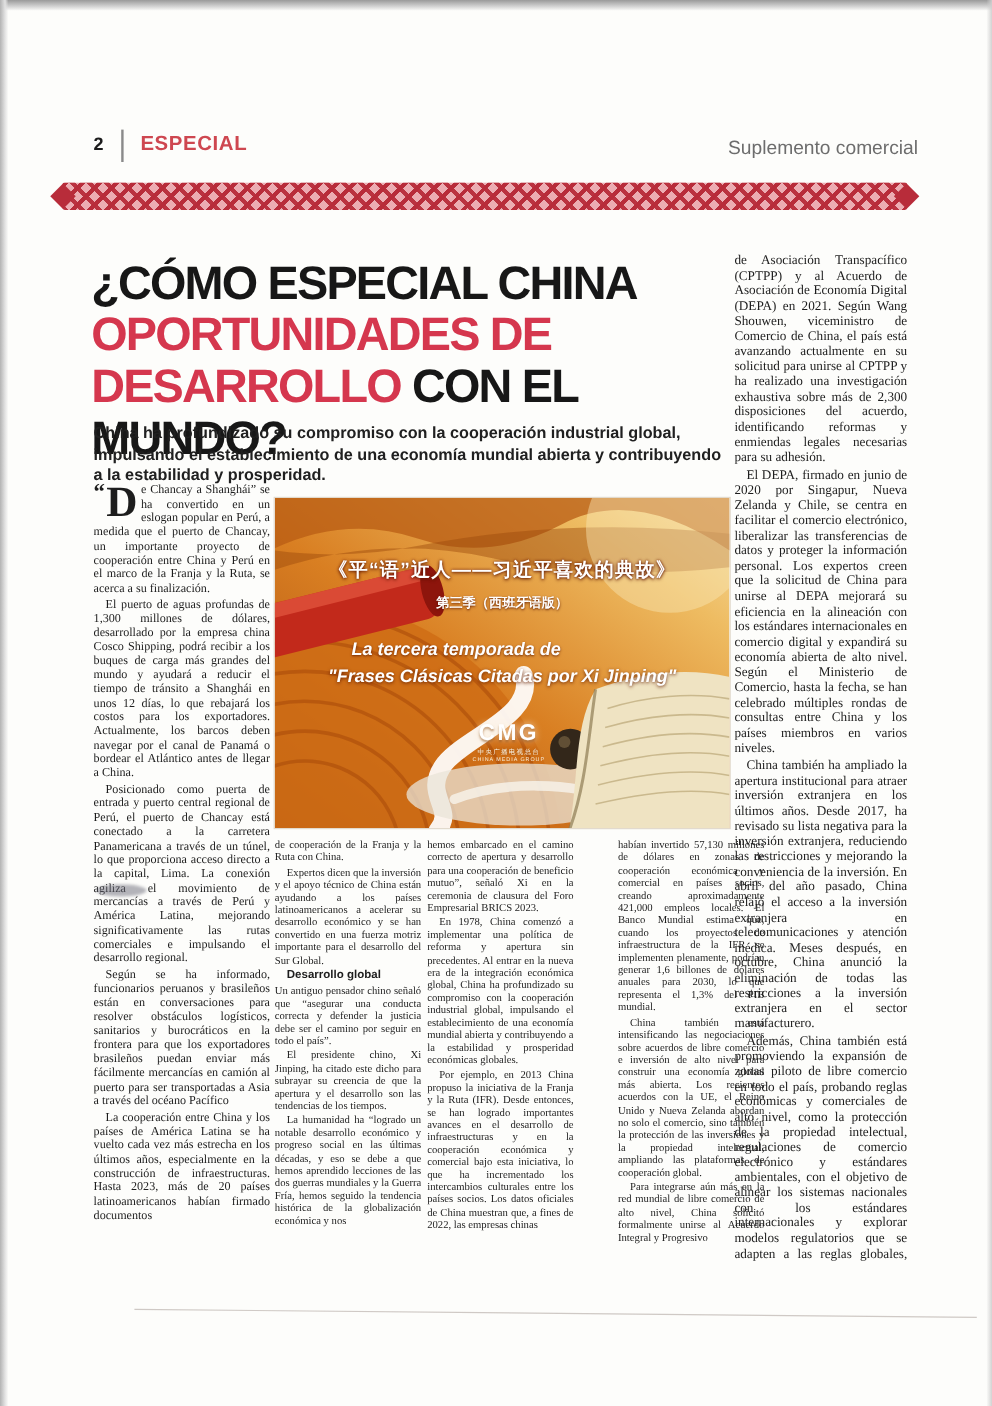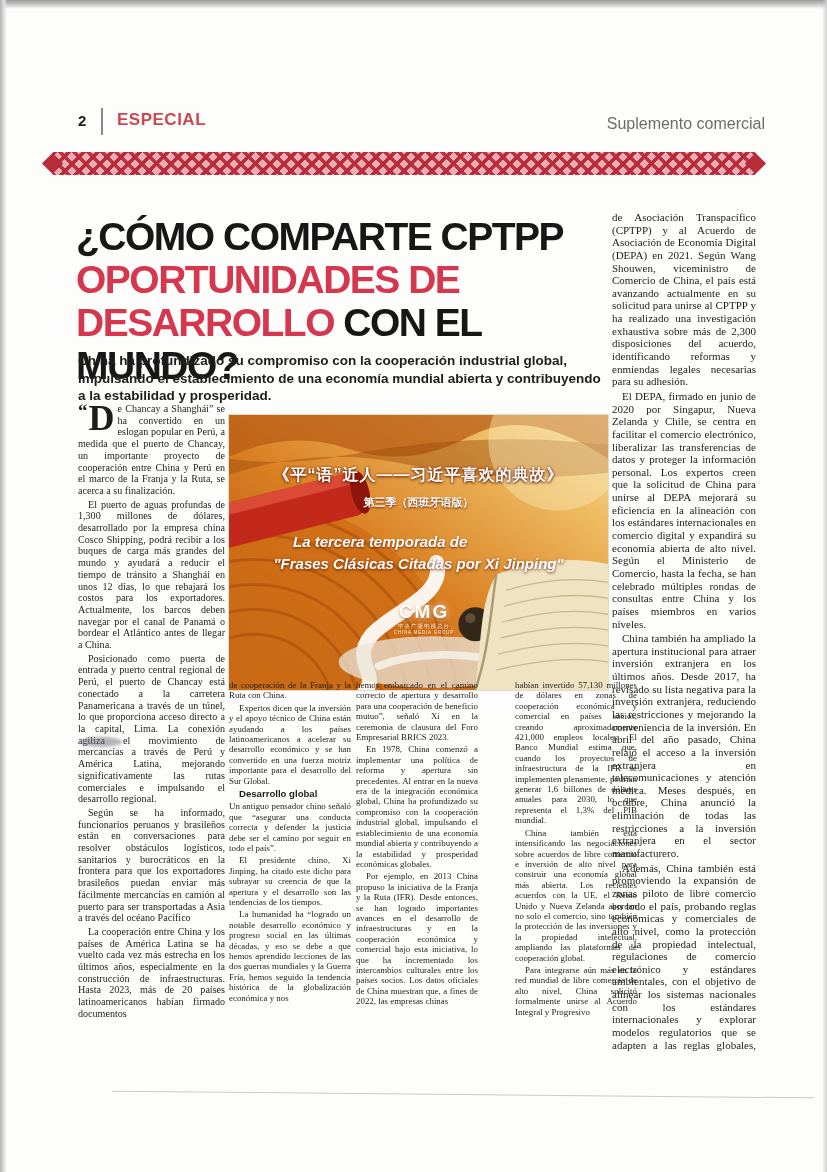--- a/index.html
+++ b/index.html
@@ -37,21 +37,21 @@
   .hl .red{color:#d5374e;}
   
   .standfirst{position:absolute;left:78px;top:352px;width:532px;
       font-family:"Liberation Sans",sans-serif;font-weight:700;font-size:13.5px;
       line-height:1.3;color:#202020;}
   
   .col{position:absolute;text-align:justify;color:#1d1d1d;overflow:hidden;hyphens:auto;}
   .col p{margin:0 0 2px 0;text-indent:10px;}
   .col p.noindent{text-indent:0;}
   .col1{left:78px;top:403px;width:147px;height:646px;font-size:10.1px;line-height:1.16;}
-  .colm{width:122px;top:680px;height:352px;font-size:8.9px;line-height:1.17;}
+  .colm{width:122px;top:699px;height:352px;font-size:8.9px;line-height:1.17;}
   .col2{left:229px;} .col3{left:356px;} .col4{left:483px;margin-left:32px;}
   .col5{left:612px;top:211px;width:144px;height:840px;font-size:11px;line-height:1.15;}
   .oq{float:left;font-size:19px;line-height:16px;font-weight:700;margin-right:1px;}
   .dc{float:left;font-size:36px;line-height:29px;font-weight:700;padding:1px 3px 0 0;}
   .subhd{font-family:"Liberation Sans",sans-serif;font-weight:700;font-size:9.6px;
          margin:5px 0 2px 0;text-indent:0;text-align:left;}
   .smudge{position:absolute;left:80px;top:737px;width:42px;height:10px;border-radius:50%;
           background:rgba(105,105,120,.5);filter:blur(1.5px);}
   
   .photo{position:absolute;left:228px;top:414px;width:381px;height:277px;overflow:hidden;
@@ -83,21 +83,21 @@
   <div class="edge-right"></div>
 
   <div class="folio-num">2</div>
   <div class="folio-div"></div>
   <div class="section-label">ESPECIAL</div>
   <div class="supplement">Suplemento comercial</div>
 
   <div class="ornament"></div>
 
   <div class="hl">
-    <span style="display:block">¿CÓMO COMPARTE CPTPP</span>
+    <span style="display:block">¿CÓMO ESPECIAL CHINA</span>
     <span style="display:block" class="red">OPORTUNIDADES DE</span>
     <span style="display:block"><span class="red">DESARROLLO</span><span> CON EL MUNDO?</span></span>
   </div>
 
   <div class="standfirst">China ha profundizado su compromiso con la cooperación industrial global, impulsando el establecimiento de una economía mundial abierta y contribuyendo a la estabilidad y prosperidad.</div>
 
   <div class="photo">
     <svg viewBox="0 0 380 276" width="379" height="275" preserveAspectRatio="none">
       <defs>
         <linearGradient id="bg" x1="0" y1="1" x2="1" y2="0">

